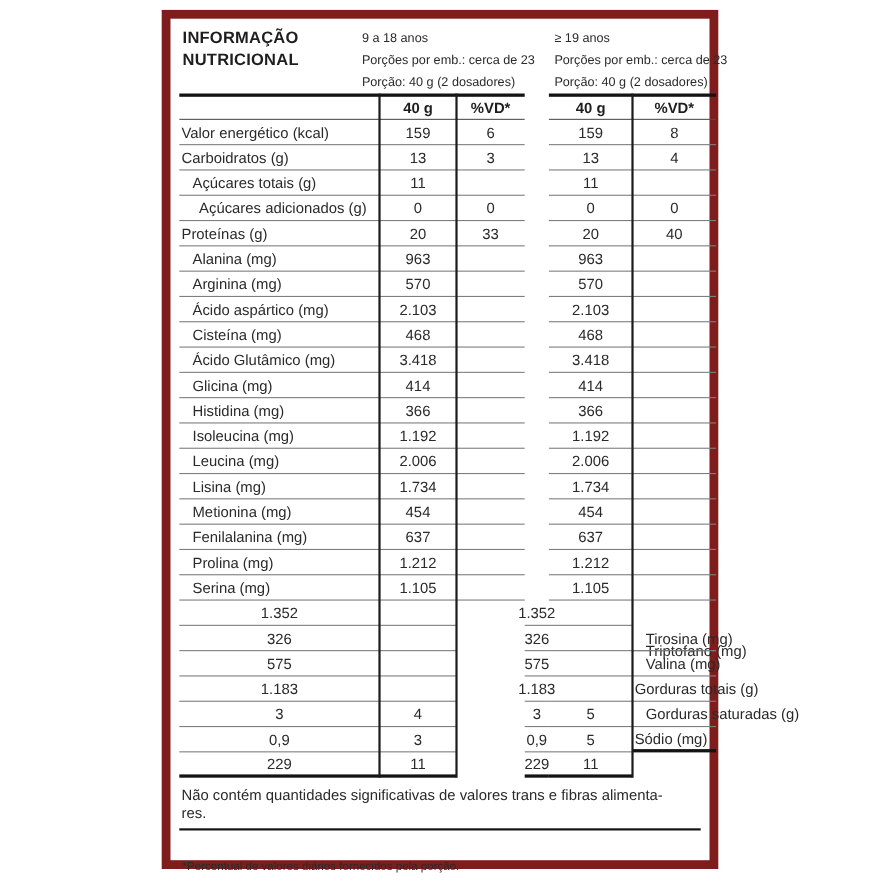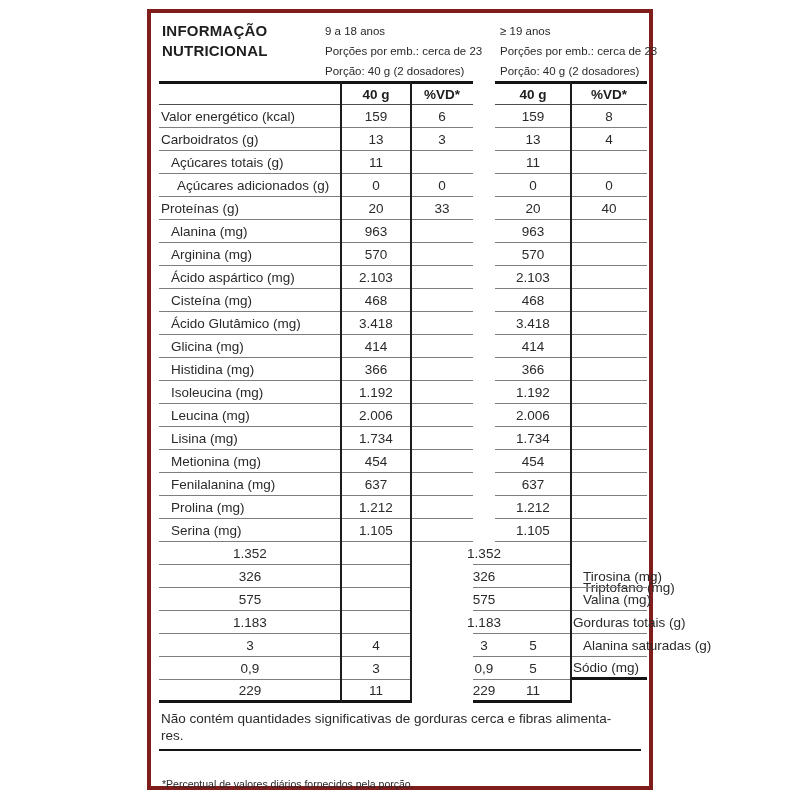--- a/index.html
+++ b/index.html
@@ -1,19 +1,19 @@
 <!DOCTYPE html>
 <html><head>
 <meta charset="utf-8">
 <style>
   html,body{margin:0;padding:0;background:#ffffff;}
   .page{position:relative;width:800px;height:800px;background:#ffffff;
         font-family:"Liberation Sans","DejaVu Sans",sans-serif;color:#222;}
   .label-box{position:absolute;left:147px;top:9px;width:506px;height:781px;
-        border:4px solid #7f1d1d;background:#ffffff;box-sizing:border-box;}
+        border:8px solid #7f1d1d;background:#ffffff;box-sizing:border-box;}
 
   
   .head{position:relative;height:68px;}
   .nl-title{position:absolute;left:11px;top:8px;font-weight:bold;font-size:15px;
         line-height:1.3;letter-spacing:0.2px;color:#1e1e1e;}
   .info-col{position:absolute;top:8px;font-size:11.5px;line-height:20px;color:#2a2a2a;white-space:nowrap;}
   .info-a{left:174px;}
   .info-b{left:349px;}
 
   
@@ -228,40 +228,40 @@
   <div class="cell val">1.183</div>
   <div class="cell val"></div>
 
   <div class="cell lab" style="padding-left: 2px;">Gorduras totais (g)</div>
   <div class="cell val">3</div>
   <div class="cell val">4</div>
   <div class="gapcell"></div>
   <div class="cell val">3</div>
   <div class="cell val">5</div>
 
-  <div class="cell lab" style="padding-left: 12px;">Alanina saturadas (g)</div>
+  <div class="cell lab" style="padding-left: 12px;">Gorduras saturadas (g)</div>
   <div class="cell val">0,9</div>
   <div class="cell val">3</div>
   <div class="gapcell"></div>
   <div class="cell val">0,9</div>
   <div class="cell val">5</div>
 
   <div class="cell lab lastrow" style="padding-left: 2px;">Sódio (mg)</div>
   <div class="cell val lastrow">229</div>
   <div class="cell val lastrow">11</div>
   <div class="gapcell"></div>
   <div class="cell val lastrow">229</div>
   <div class="cell val lastrow">11</div>
 </div>
       <div class="vline vl1"></div>
       <div class="vline vl2"></div>
       <div class="vline vl3"></div>
     </div>
 
     <div class="note">
-      <span>Não contém quantidades significativas de gorduras cerca e fibras alimenta-</span><br>
+      <span>Não contém quantidades significativas de valores trans e fibras alimenta-</span><br>
       <span>res.</span>
     </div>
     <div class="sep"></div>
     <div class="footnote">*Percentual de valores diários fornecidos pela porção.</div>
 
   </div>
 </div>
 
 </body></html>

